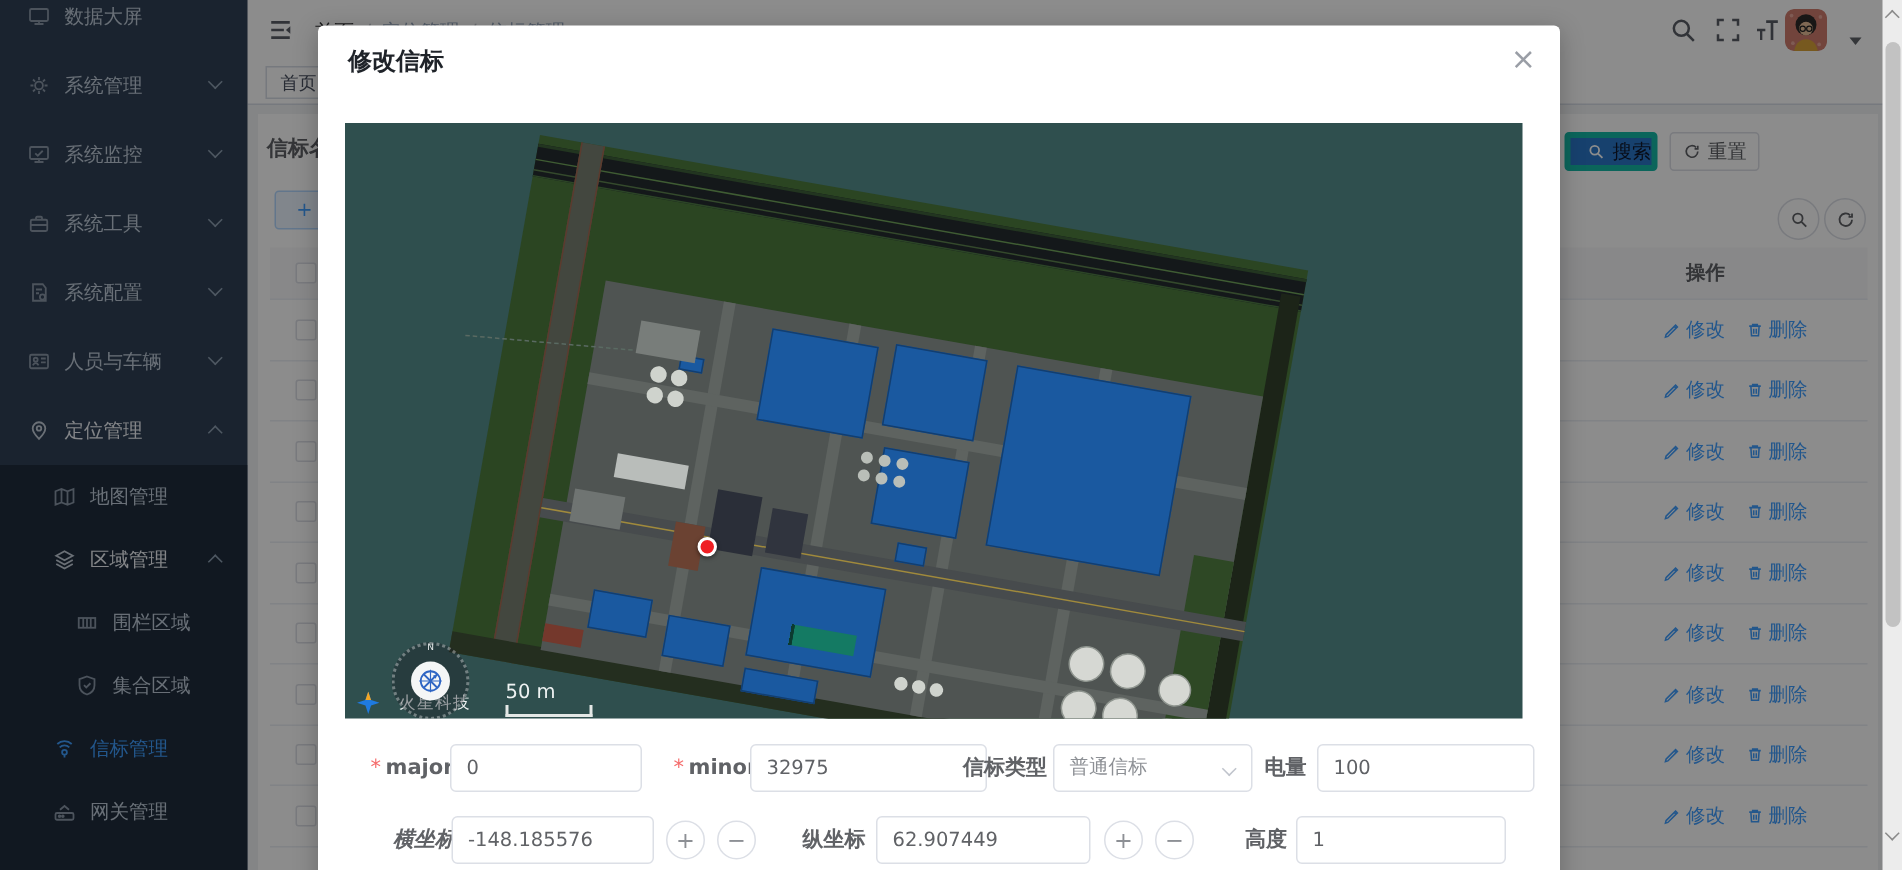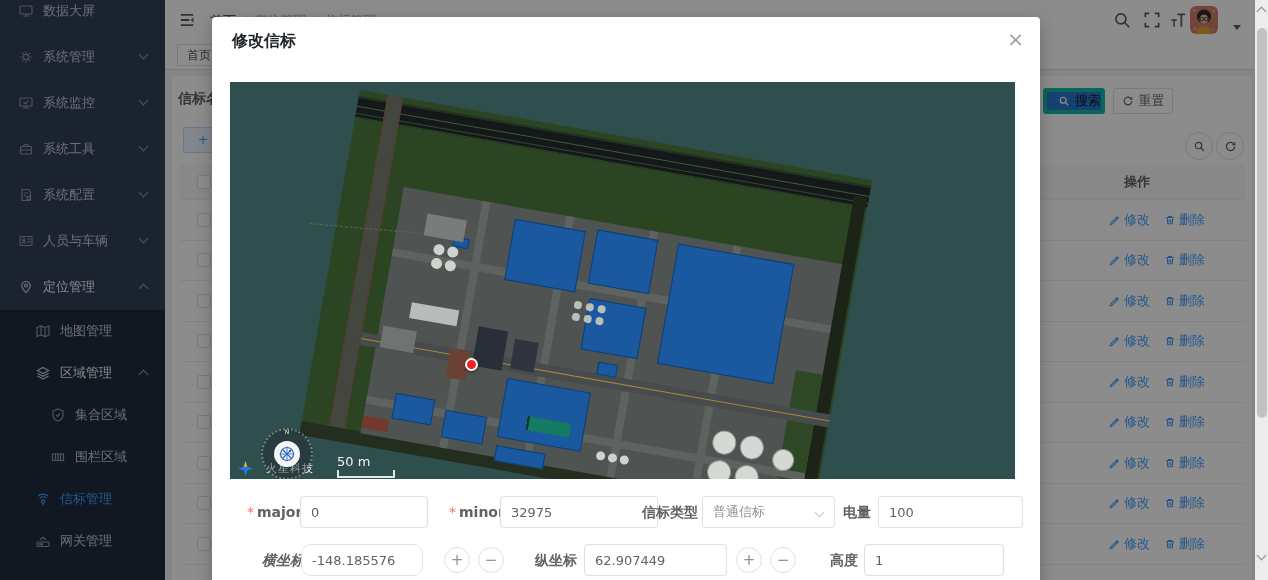--- a/index.html
+++ b/index.html
@@ -212,34 +212,34 @@
           <svg viewBox="0 0 16 16" fill="none" stroke="currentColor" stroke-width="1.2">
             <path d="M8 2.5l5.5 3L8 8.5l-5.5-3zM2.5 8.3L8 11.3l5.5-3M2.5 11L8 14l5.5-3"></path>
           </svg>
         </span>
         <span class="lb">区域管理</span>
         <span class="chev up"></span>
       </div>
       <div class="sb-item lv3">
         <span class="ic">
           <svg viewBox="0 0 16 16" fill="none" stroke="currentColor" stroke-width="1.2">
+            <rect x="2.5" y="5" width="11" height="6.5"></rect>
+            <path d="M5.5 5v6.5M8 5v6.5M10.5 5v6.5"></path>
+          </svg>
+        </span>
+        <span class="lb">围栏区域</span>
+      </div>
+      <div class="sb-item lv3">
+        <span class="ic">
+          <svg viewBox="0 0 16 16" fill="none" stroke="currentColor" stroke-width="1.2">
             <path d="M8 2l5 1.8v4c0 3-2 5.2-5 6.2-3-1-5-3.2-5-6.2v-4z"></path>
             <path d="M6 7.8l1.5 1.5 2.8-2.8"></path>
           </svg>
         </span>
         <span class="lb">集合区域</span>
-      </div>
-      <div class="sb-item lv3">
-        <span class="ic">
-          <svg viewBox="0 0 16 16" fill="none" stroke="currentColor" stroke-width="1.2">
-            <rect x="2.5" y="5" width="11" height="6.5"></rect>
-            <path d="M5.5 5v6.5M8 5v6.5M10.5 5v6.5"></path>
-          </svg>
-        </span>
-        <span class="lb">围栏区域</span>
       </div>
       <div class="sb-item lv2 active">
         <span class="ic">
           <svg viewBox="0 0 16 16" fill="none" stroke="currentColor" stroke-width="1.2">
             <circle cx="8" cy="10.5" r="1.6"></circle>
             <path d="M4.8 7.2a4.6 4.6 0 016.4 0M3.2 5a7 7 0 019.6 0M8 12.1V14"></path>
           </svg>
         </span>
         <span class="lb">信标管理</span>
       </div>
@@ -611,21 +611,21 @@
   <div class="f-label row1" style="left:35px;"><span class="req">*</span><span>major</span></div>
   <input class="f-input row1" style="left: 88px; width: 128px;" value="0">
   <div class="f-label row1" style="left:237px;"><span class="req">*</span><span>minor</span></div>
   <input class="f-input row1" style="left: 288px; width: 158px;" value="32975">
   <div class="f-label row1" style="left:430px;">信标类型</div>
   <div class="f-select row1" style="left:490px; width:133px;"><span>普通信标</span><span class="sel-chev"></span></div>
   <div class="f-label row1" style="left:631px;">电量</div>
   <input class="f-input row1" style="left: 666px; width: 145px;" value="100">
 
   <div class="f-label row2" style="left:50px;font-style:italic;">横坐标</div>
-  <input class="f-input row2" style="left: 89px; width: 122px; border-radius: 10px;" value="-148.185576">
+  <input class="f-input row2" style="left: 89px; width: 135px;" value="-148.185576">
   <div class="stepper" style="left:232px; top:530px;">+</div>
   <div class="stepper" style="left:266px; top:530px;">−</div>
   <div class="f-label row2" style="left:323px;">纵坐标</div>
   <input class="f-input row2" style="left: 372px; width: 143px;" value="62.907449">
   <div class="stepper" style="left:524px; top:530px;">+</div>
   <div class="stepper" style="left:558px; top:530px;">−</div>
   <div class="f-label row2" style="left:618px;">高度</div>
   <input class="f-input row2" style="left: 652px; width: 140px;" value="1">
 </div>
 

